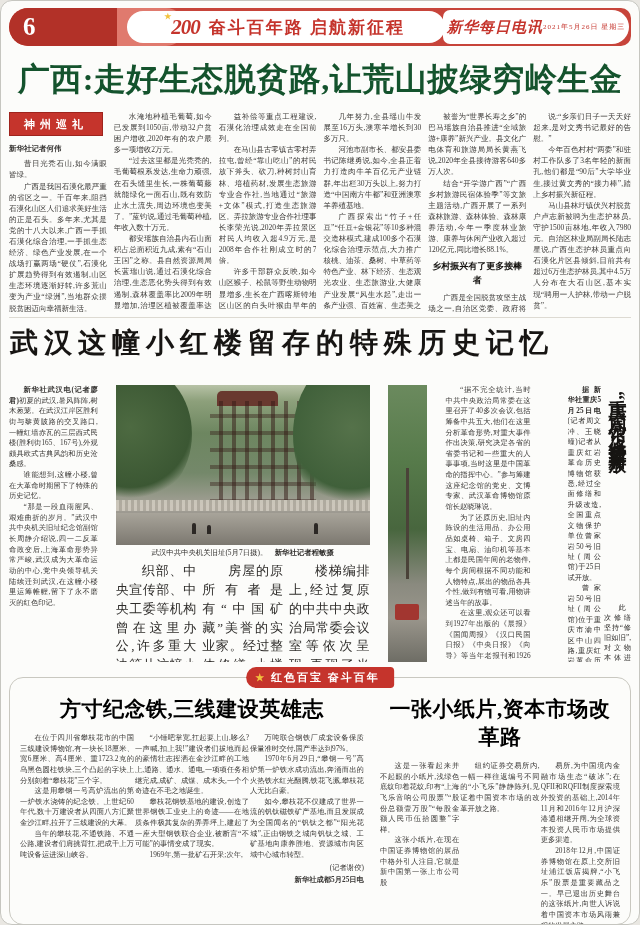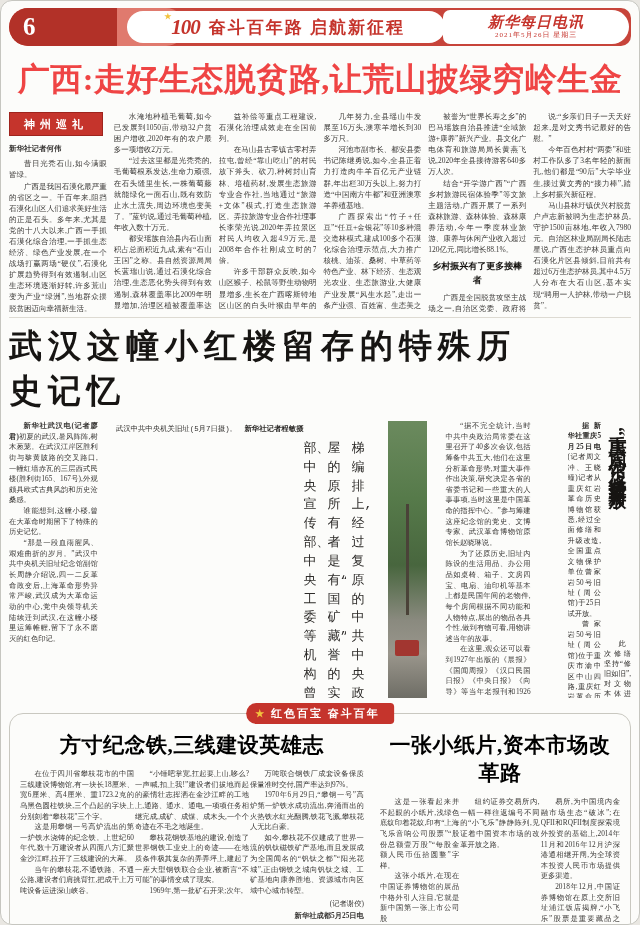--- a/index.html
+++ b/index.html
@@ -11,39 +11,39 @@
   .m-page-no{position:absolute;left:0;top:0;bottom:0;width:108px;background:#b23128;border-radius:19px 0 0 19px;
     color:#fff;font-weight:bold;font-size:25px;display:flex;align-items:center;padding-left:14px;box-sizing:border-box;}
   .m-tint1{position:absolute;left:78px;top:0;bottom:0;width:90px;background:#d2584c;border-radius:0 19px 19px 0;}
   .m-tint2{position:absolute;left:96px;top:0;bottom:0;width:80px;background:#e07a6e;border-radius:0 19px 19px 0;}
   .m-banner{position:absolute;left:118px;top:3px;bottom:3px;width:318px;background:#fff;border-radius:16px;
     display:flex;align-items:center;justify-content:center;gap:9px;}
   .logo100{position:relative;color:#c5342c;font-weight:900;font-size:21px;font-style:italic;letter-spacing:-1px;padding-left:4px;}
   .logo-star{position:absolute;top:-3px;left:-3px;color:#f2c23e;font-style:normal;font-size:8px;}
   .m-slogan{color:#c5342c;font-weight:900;font-size:17px;letter-spacing:2px;white-space:nowrap;}
   .m-right{position:absolute;right:2px;top:2px;bottom:2px;width:186px;background:#fff;border-radius:7px 17px 17px 7px;
-    display:flex;flex-direction:column;align-items:center;justify-content:center;line-height:1.1;}
+    display:flex;flex-direction:row;align-items:center;justify-content:center;line-height:1.1;}
   .paper-name{color:#c5342c;font-weight:900;font-size:15px;font-style:italic;letter-spacing:1px;}
   .m-date{color:#c5342c;font-size:7px;margin-top:2px;letter-spacing:1px;}
   
-  .lead-title{font-size:32px;font-weight:900;text-align:center;margin:12px 0 9px;color:#ef4444;letter-spacing:0.5px;}
+  .lead-title{font-size:32px;font-weight:900;text-align:center;margin:12px 0 9px;color:#14532d;letter-spacing:0.5px;}
   .lead-cols{display:flex;gap:7px;height:201px;overflow:hidden;}
   .lcol{flex:1;overflow:hidden;font-size:7.5px;line-height:1.48;text-align:justify;color:#3a3836;}
   .kicker{background:#c5342c;border:1px solid #9f241d;color:#fff;font-weight:bold;font-size:11px;
     letter-spacing:5px;text-align:center;padding:3px 0;margin:1px 4px 7px 0;}
   .byline{font-weight:bold;margin:2px 0 4px;}
   .p{margin:0;text-indent:2em;}
   .subhead{font-weight:bold;font-size:9px;text-align:center;text-indent:0;margin:5px 0;color:#14120f;}
   .divider{border-top:1px solid #dddad2;margin:5px 0 4px;}
   
-  .wuhan-title{width:545px;font-size:33px;font-weight:900;letter-spacing:6px;text-align:left;margin:6px 0 7px;color:#171513;}
+  .wuhan-title{width:545px;font-size:28px;font-weight:900;letter-spacing:6px;text-align:right;margin:6px 0 23px;color:#171513;}
   .mid-row{display:flex;gap:18px;height:277px;overflow:hidden;}
   .mcol{overflow:hidden;font-size:7.3px;line-height:1.46;text-align:justify;color:#3a3836;}
   .mcol1{width:98px;}
-  .photo-wrap{width:280px;display:flex;flex-direction:row;overflow:hidden;font-family:Liberation Mono, monospace;}
+  .photo-wrap{width:280px;display:flex;flex-direction:column;overflow:hidden;}
   .photo-main{height:160px;position:relative;overflow:hidden;background:
     linear-gradient(180deg,#b7c2a6 0%,#8da07b 10%,#6d8660 30%,#74886a 55%,#a5a198 76%,#8b8881 88%,#6f6c66 100%);}
   .ph-tree{position:absolute;border-radius:50%;}
   .ph-building{position:absolute;left:37%;top:10%;width:42%;height:62%;
     background:linear-gradient(180deg,#7c4a3e,#8d5a4b 45%,#956456);
     background-image:repeating-linear-gradient(90deg,rgba(60,30,25,0) 0 9px,rgba(52,26,22,.5) 9px 13px),
       repeating-linear-gradient(180deg,rgba(60,30,25,0) 0 13px,rgba(52,26,22,.4) 13px 17px);}
   .ph-roof{position:absolute;left:40%;top:4%;width:24%;height:9%;background:#69392f;border-radius:5px 5px 0 0;}
   .ph-fence{position:absolute;left:0;right:0;bottom:21%;height:7%;
     background:repeating-linear-gradient(90deg,#d9d3c7 0 3px,#b4aea2 3px 6px);opacity:.75;}
@@ -82,21 +82,21 @@
 </head>
 <body>
 
 <div class="page">
 
   <header class="masthead">
     <div class="m-tint1"></div>
     <div class="m-tint2"></div>
     <div class="m-page-no">6</div>
     <div class="m-banner">
-      <span class="logo100"><i class="logo-star">★</i><span>100</span></span>
+      <span class="logo100"><i class="logo-star">★</i><span>200</span></span>
       <span class="m-slogan">奋斗百年路 启航新征程</span>
     </div>
     <div class="m-right">
       <span class="paper-name">新华每日电讯</span>
       <span class="m-date">2021年5月26日 星期三</span>
     </div>
   </header>
 
   <section>
     <h1 class="lead-title">广西:走好生态脱贫路,让荒山披绿穷岭生金</h1>

